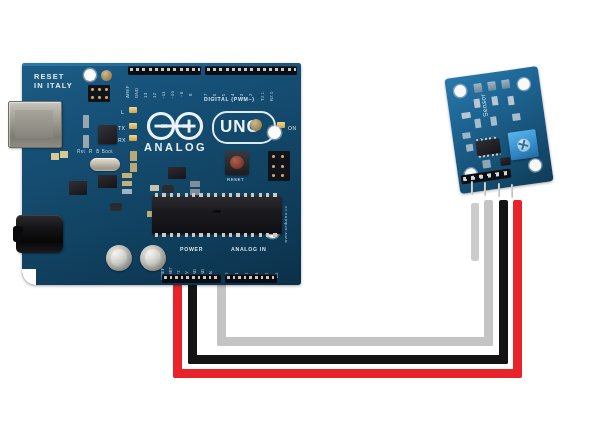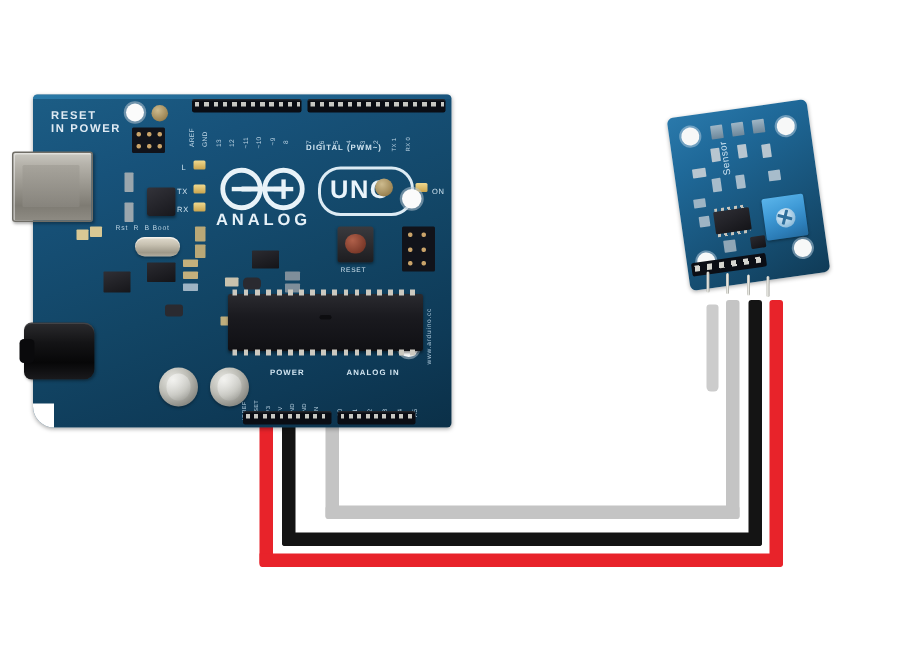--- a/index.html
+++ b/index.html
@@ -169,21 +169,21 @@
     <div class="wire" style="left:217px;top:266px;width:9px;height:80px;background:#c4c4c4;"></div>
     <div class="wire" style="left:217px;top:337px;width:276px;height:9px;background:#c4c4c4;"></div>
     <div class="wire" style="left:484px;top:200px;width:9px;height:146px;background:#c4c4c4;"></div>
 
     <div class="wire" style="left:471px;top:203px;width:8px;height:58px;background:#cccccc;border-radius:2px 2px 3px 3px;"></div>
   </div>
 
   <div id="arduino">
 
     <div class="silk made" style="left:12px;top:9px;">
-      <span>RESET</span><br><span>IN POWER</span>
+      <span>RESET</span><br><span>IN ITALY</span>
     </div>
 
     <div class="hole" style="left:62px;top:6px;width:12px;height:12px;"></div>
     <div style="position:absolute;left:79px;top:7px;width:11px;height:11px;border-radius:50%;background:radial-gradient(circle at 38% 32%,#cdbb8e,#9b8352 70%,#6f5c35);"></div>
 
     <div class="header-blk" style="left:106px;top:3px;width:73px;height:9px;">
       <div class="hdr-pins"></div>
     </div>
     <div class="header-blk" style="left:183px;top:3px;width:92px;height:9px;">
       <div class="hdr-pins"></div>

